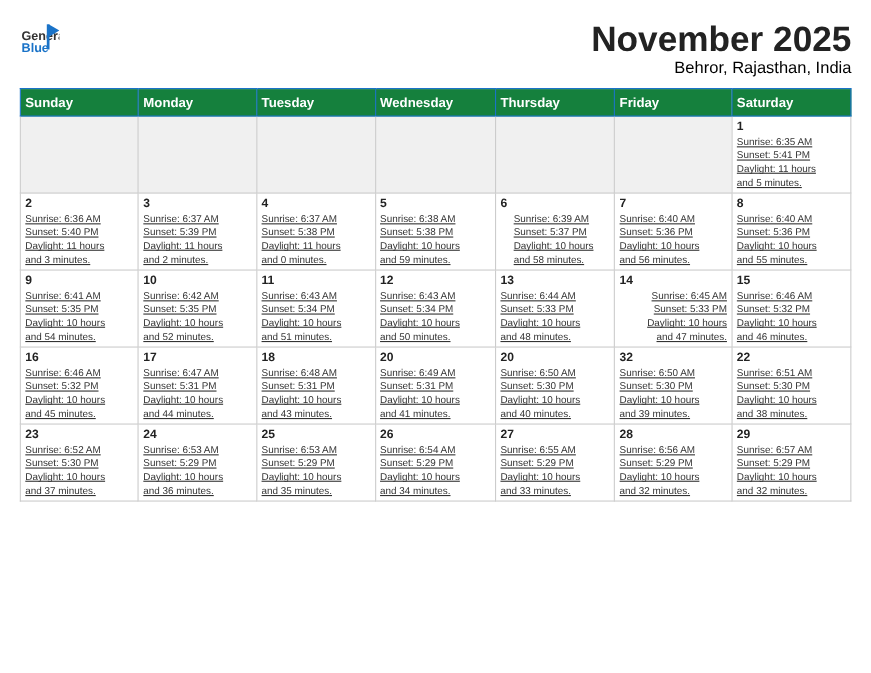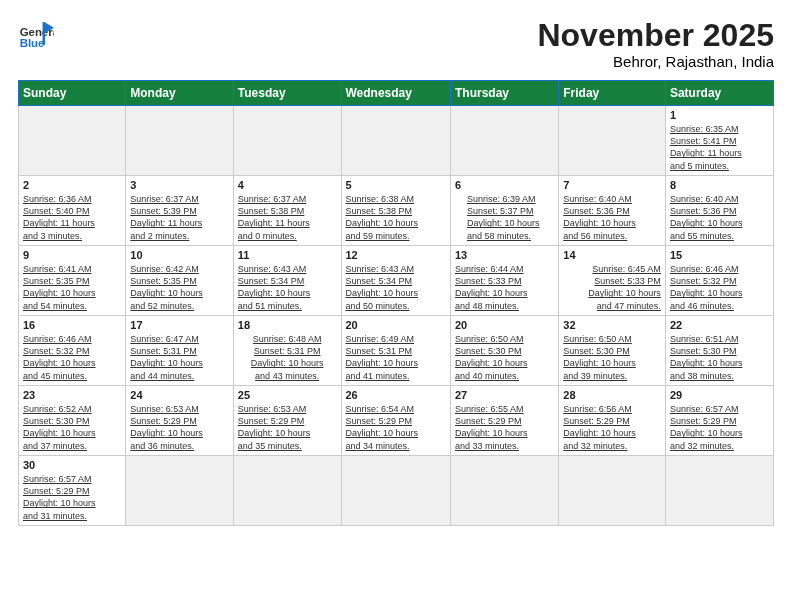--- a/index.html
+++ b/index.html
@@ -251,21 +251,21 @@
           </td>
           <td>
             <span class="day-num">17</span>
             <div class="day-info" style="white-space: pre-line;">Sunrise: 6:47 AM
 Sunset: 5:31 PM
 Daylight: 10 hours
 and 44 minutes.</div>
           </td>
           <td>
             <span class="day-num">18</span>
-            <div class="day-info" style="white-space: pre-line; text-align: center;">Sunrise: 6:48 AM
+            <div class="day-info" style="white-space: pre-line;">Sunrise: 6:48 AM
 Sunset: 5:31 PM
 Daylight: 10 hours
 and 43 minutes.</div>
           </td>
           <td>
             <span class="day-num">20</span>
             <div class="day-info" style="white-space: pre-line;">Sunrise: 6:49 AM
 Sunset: 5:31 PM
 Daylight: 10 hours
 and 41 minutes.</div>
@@ -336,30 +336,15 @@
 and 32 minutes.</div>
           </td>
           <td>
             <span class="day-num">29</span>
             <div class="day-info" style="white-space: pre-line;">Sunrise: 6:57 AM
 Sunset: 5:29 PM
 Daylight: 10 hours
 and 32 minutes.</div>
           </td>
         </tr>
-        <tr class="last-row">
-          <td>
-            <span class="day-num">30</span>
-            <div class="day-info" style="white-space: pre-line;">Sunrise: 6:57 AM
-Sunset: 5:29 PM
-Daylight: 10 hours
-and 31 minutes.</div>
-          </td>
-          <td class="empty"></td>
-          <td class="empty"></td>
-          <td class="empty"></td>
-          <td class="empty"></td>
-          <td class="empty"></td>
-          <td class="empty"></td>
-        </tr>
       </tbody>
   </table>
 </div>
 
 </body></html>

